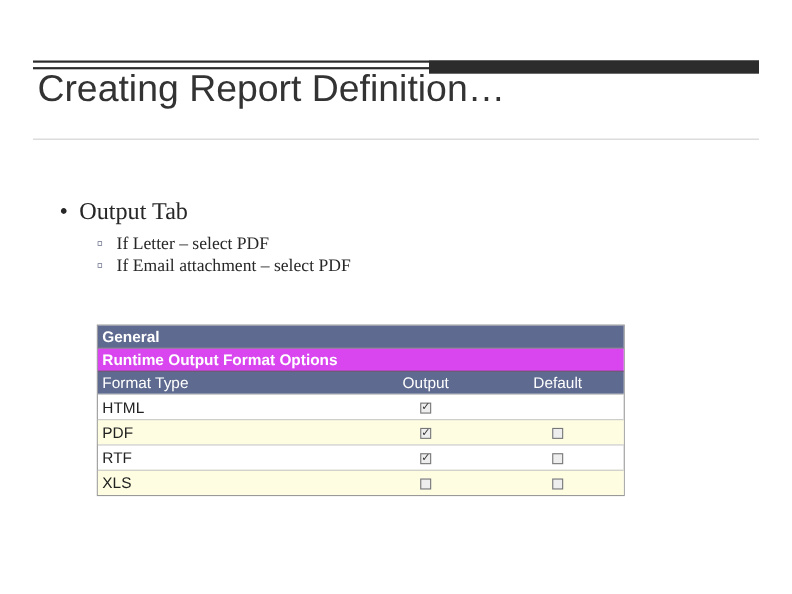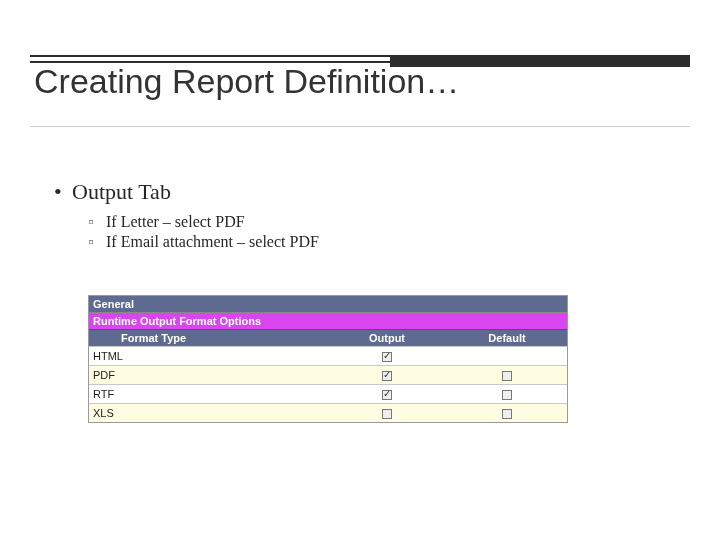--- a/index.html
+++ b/index.html
@@ -72,43 +72,42 @@
     display: inline-block;
     width: 18px;
     color: #6b7089;
   }
   .table-wrap {
     position: absolute;
     left: 88px;
     top: 295px;
     width: 480px;
     font-family: Arial, Helvetica, sans-serif;
-    font-size: 11px;
+    font-size: 14px;
     border: 1px solid #999;
   }
   .thead-general {
     background: #5e6a8f;
     color: #fff;
     font-weight: bold;
     padding: 2px 4px;
     border-bottom: 1px solid #888;
   }
   .thead-runtime {
     background: #d946ef;
     color: #fff;
     font-weight: bold;
     padding: 2px 4px;
     border-bottom: 1px solid #555;
   }
   .colhead-row {
     display: flex;
     background: #5e6a8f;
     color: #fff;
-    font-weight: bold;
-    padding-left: 28px;
+    font-weight: normal;
   }
   .colhead-row > div {
     padding: 2px 4px;
   }
   .c-format { flex: 1 1 auto; }
   .c-enabled { width: 120px; text-align: center; }
   .c-default { width: 120px; text-align: center; }
   .data-row {
     display: flex;
     border-top: 1px solid #c8c8c8;

